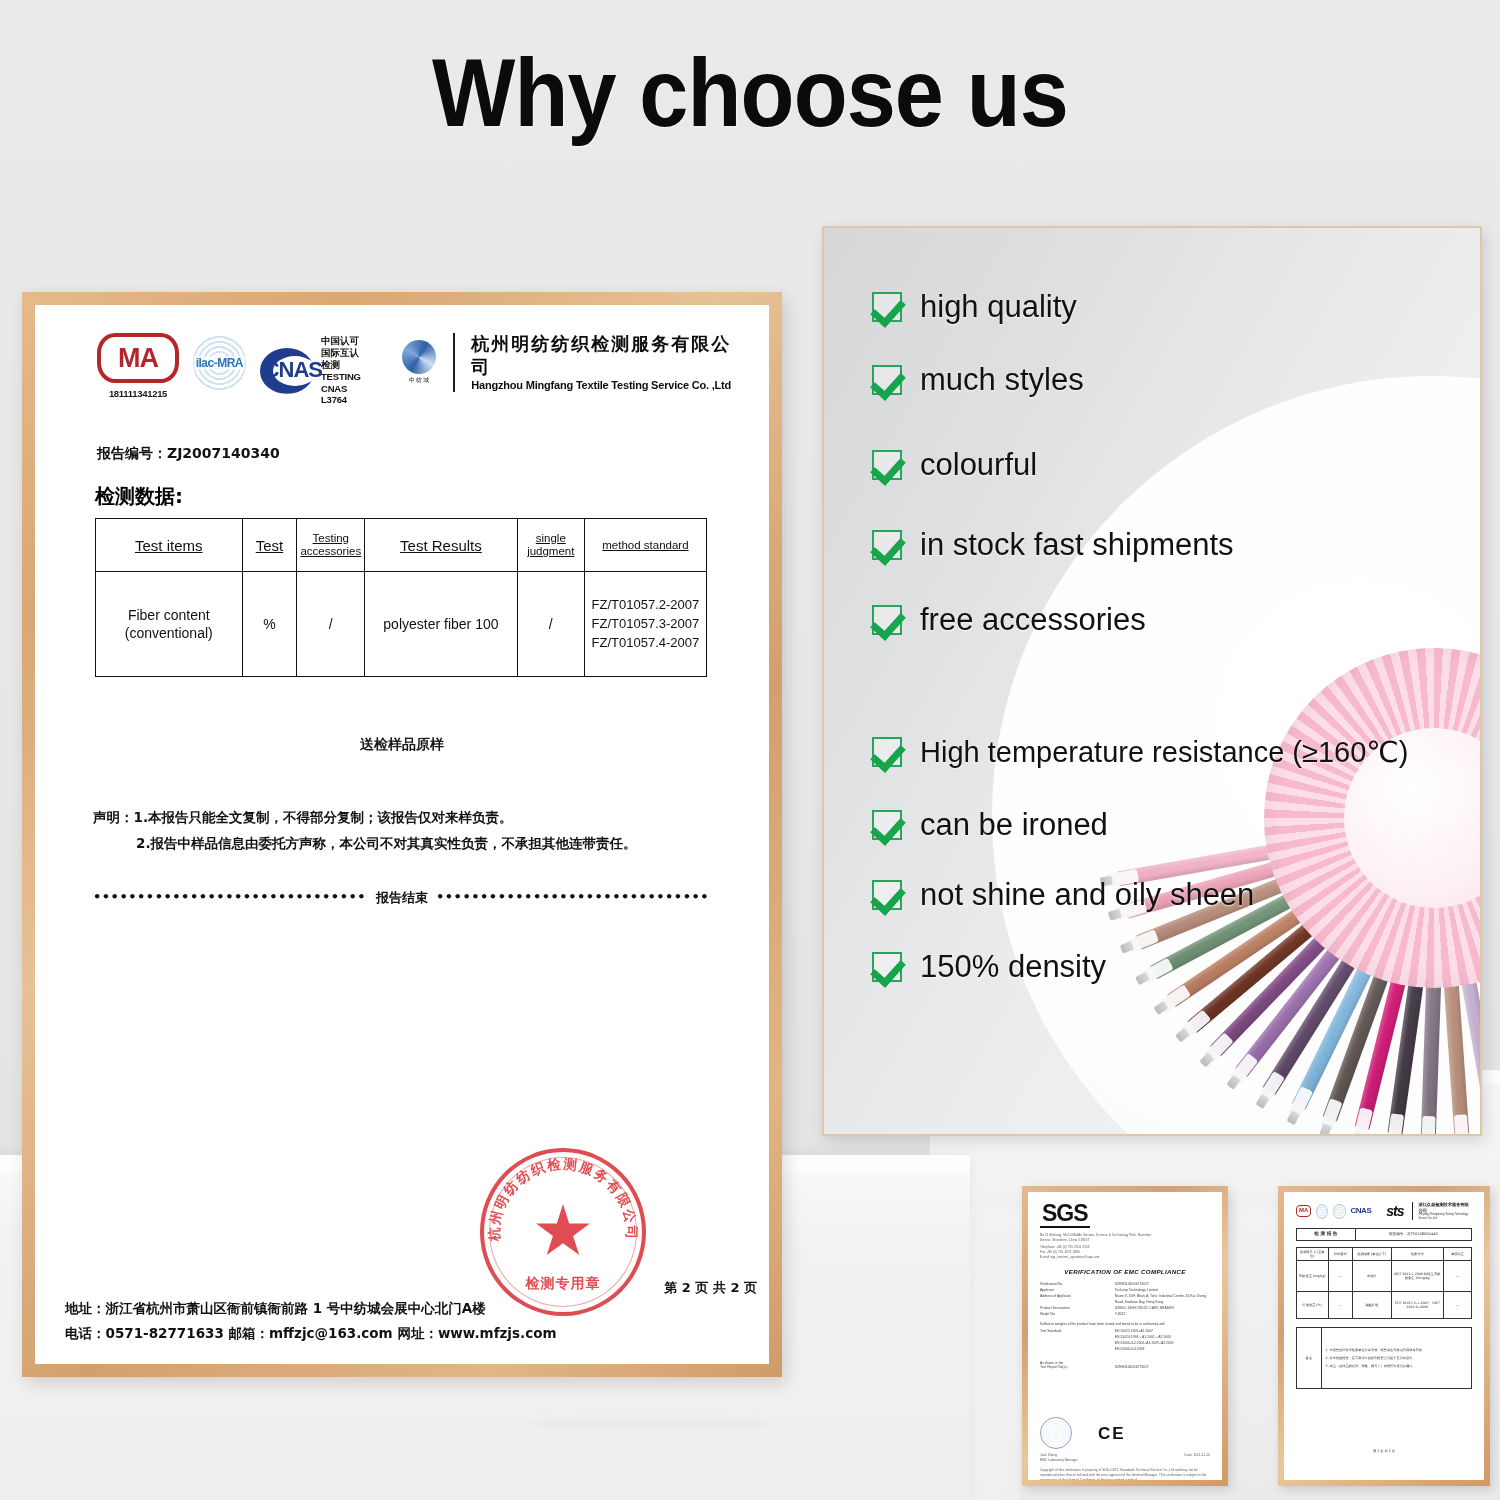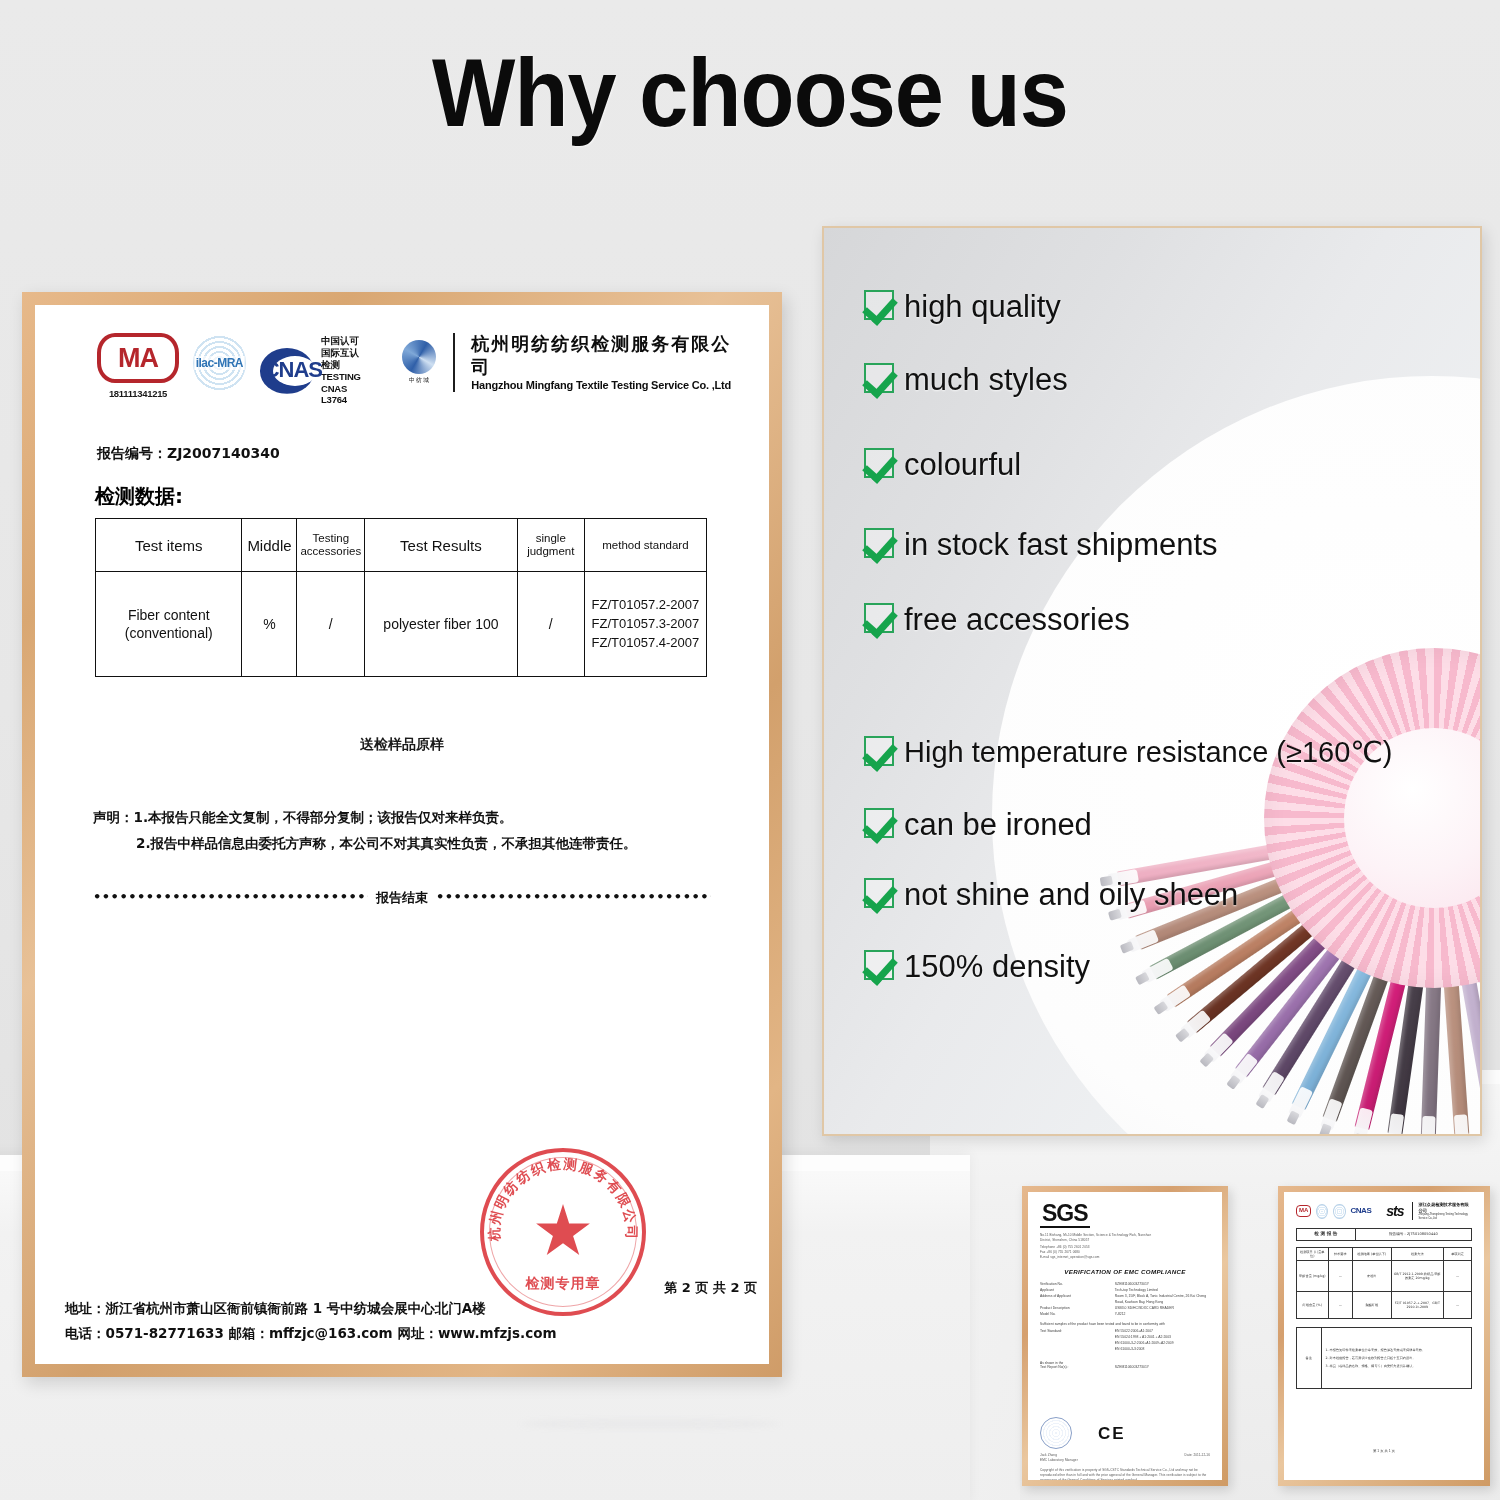--- a/index.html
+++ b/index.html
@@ -81,21 +81,21 @@
   .divider-v{width:2px;align-self:stretch;background:#1c1c1c;margin:0 8px;}
   .zft-names{line-height:1.35;}
   .zft-cn{font:bold 18px/1.25 "DejaVu Sans",sans-serif;color:#0d0d0d;letter-spacing:2px;}
   .zft-en{font:bold 11px/1.3 "Liberation Sans",sans-serif;color:#0d0d0d;letter-spacing:-.2px;}
 
   .rpt-no{margin:34px 0 0 32px;font:14px/1 "DejaVu Sans",sans-serif;color:#111;font-weight:bold;}
   .sec-title{margin:26px 0 12px 30px;font:bold 20px/1 "DejaVu Sans",sans-serif;color:#000;}
 
   table.data{margin-left:30px;border-collapse:collapse;width:calc(100% - 62px);}
   table.data th,table.data td{border:1.6px solid #111;text-align:center;color:#111;padding:4px 3px;}
-  table.data th{font:15px/1.15 "Liberation Sans",sans-serif;height:44px;font-weight:normal;}
+  table.data th{font:15px/1.15 "Liberation Sans",sans-serif;height:44px;font-weight:normal;text-decoration:underline;}
   table.data th.sm{font-size:11.5px;}
   table.data td{font:14px/1.3 "Liberation Sans",sans-serif;height:96px;}
   table.data td.std{font-size:13px;line-height:1.45;}
 
   .sample-cap{text-align:center;margin-top:60px;font:bold 14px/1 "DejaVu Sans",sans-serif;color:#1a1a1a;}
   .sample-photo{width:192px;height:150px;margin:36px auto 0;position:relative;
     background:linear-gradient(150deg,#eeeae1 0%,#e6e2d8 45%,#dedacf 100%);
     box-shadow:0 1px 3px rgba(0,0,0,.12);overflow:hidden;}
   .hair-c{position:absolute;left:48px;top:18px;width:76px;height:76px;border-radius:50%;
     border:13px solid #5a4326;border-right-color:transparent;transform:rotate(-24deg);
@@ -147,21 +147,21 @@
   .strand b{position:absolute;left:1px;top:300px;display:block;width:13px;height:30px;
     background:linear-gradient(180deg,rgba(255,255,255,.9),#f4f4f6);border-radius:3px;}
   .strand u{position:absolute;left:3px;top:326px;display:block;width:9px;height:12px;
     background:linear-gradient(180deg,#d9d9dd,#b9b9c0);border-radius:2px;}
   .hub-ring{position:absolute;left:440px;top:420px;width:340px;height:340px;border-radius:50%;
     background:repeating-conic-gradient(from 0deg,#f7b9cd 0deg 3deg,#fddde7 3deg 6deg);
     box-shadow:inset 0 0 26px rgba(0,0,0,.06);}
   .hub-core{position:absolute;left:520px;top:500px;width:180px;height:180px;border-radius:50%;
     background:radial-gradient(circle at 38% 34%,#ffffff 0%,#fdf3f7 52%,#fbe3ec 100%);}
 
-  .feat{position:absolute;left:40px;display:flex;align-items:flex-start;gap:10px;}
+  .feat{position:absolute;left:48px;display:flex;align-items:center;gap:18px;}
   .cbox{width:30px;height:30px;border:2px solid #29a45a;box-sizing:border-box;position:relative;
     background:rgba(255,255,255,.35);flex:0 0 auto;}
   .cbox::after{content:"";position:absolute;left:4px;top:0px;width:13px;height:24px;
     border:solid #16a44c;border-width:0 7px 7px 0;transform:rotate(42deg);}
   .feat span{font:31px/1.12 "Liberation Sans","DejaVu Sans",sans-serif;color:#111;white-space:nowrap;
     text-shadow:0 1px 2px rgba(255,255,255,.75);}
 
   
   .mini{position:absolute;box-shadow:3px 4px 10px rgba(0,0,0,.14);box-sizing:border-box;
     background:linear-gradient(135deg,#e6b98e 0%,#d5a06f 30%,#eac79f 55%,#cf9a64 100%);padding:6px;}
@@ -251,21 +251,21 @@
         </div>
       </div>
 
       <div class="rpt-no">报告编号：ZJ2007140340</div>
       <div class="sec-title">检测数据:</div>
 
       <table class="data">
         <tbody>
               <tr>
           <th style="width:24%">Test items</th>
-          <th style="width:9%">Middle</th>
+          <th style="width:9%">Test</th>
           <th class="sm" style="width:11%">Testing accessories</th>
           <th style="width:25%">Test Results</th>
           <th class="sm" style="width:11%">single judgment</th>
           <th class="sm" style="width:20%">method standard</th>
         </tr>
         <tr>
           <td>Fiber content (conventional)</td>
           <td>%</td>
           <td>/</td>
           <td>polyester fiber 100</td>

